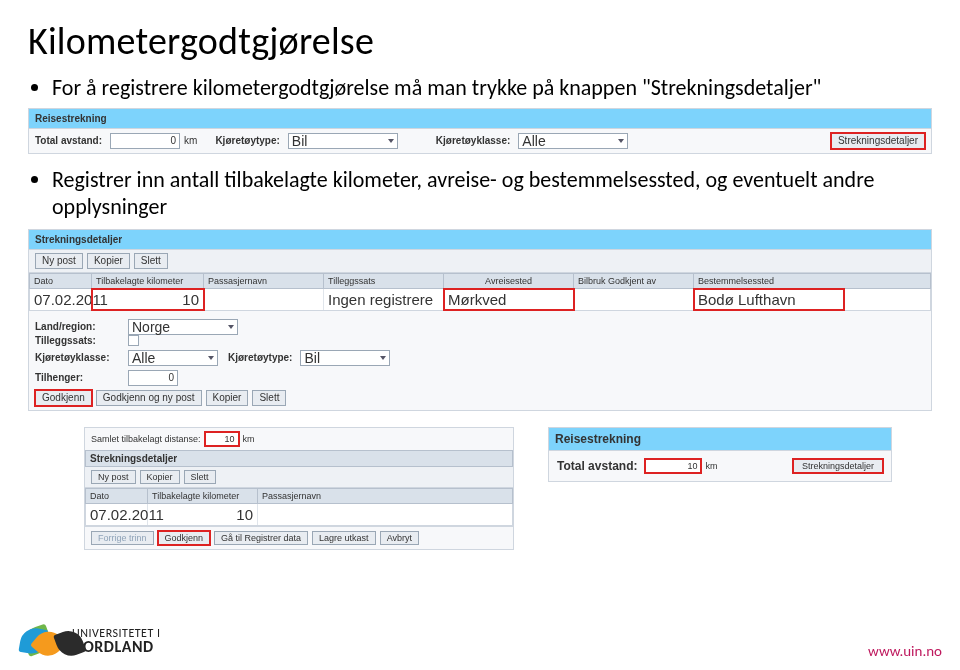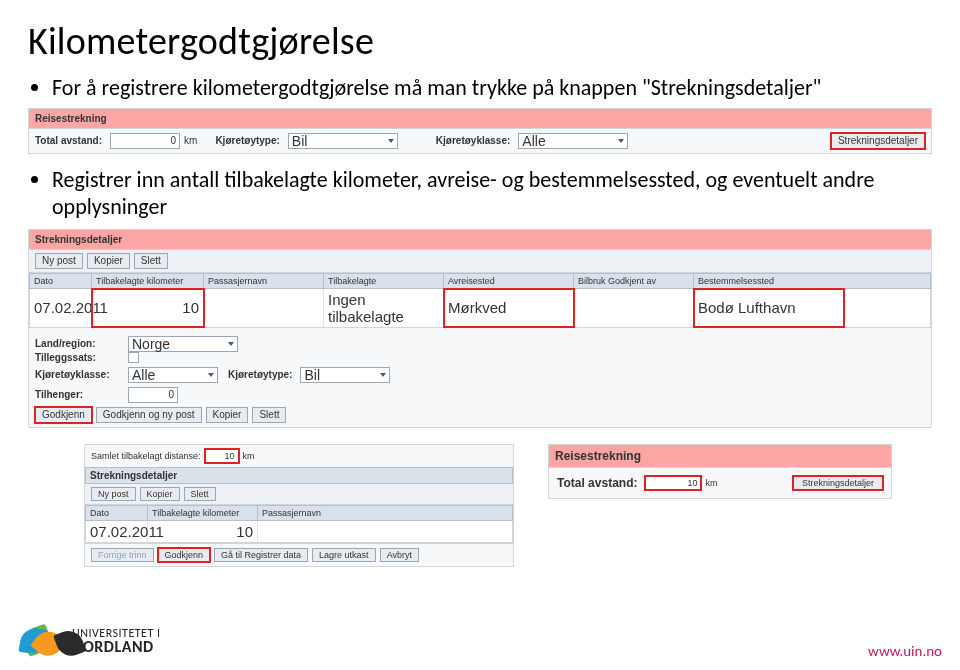--- a/index.html
+++ b/index.html
@@ -3,41 +3,41 @@
 <meta charset="utf-8">
 <style>
   * { box-sizing: border-box; margin: 0; padding: 0; }
   body { font-family: Calibri, Arial, sans-serif; background: #fff; width: 960px; height: 670px; position: relative; overflow: hidden; color: #000; }
   .slide { padding: 18px 28px 0 28px; }
   h1 { font-size: 38px; font-weight: 400; margin-bottom: 10px; letter-spacing: 0.2px; }
   ul.main { list-style: disc; padding-left: 24px; font-size: 22px; }
   ul.main li { margin-bottom: 6px; line-height: 1.25; }
 
   .panel { border: 1px solid #cfd6df; background: #f7f8fa; font-family: Arial, sans-serif; font-size: 10px; color: #333; margin-top: 6px; }
-  .panel-head { font-weight: bold; padding: 4px 6px; background: #fca5a5; border-bottom: 1px solid #cfd6df; }
+  .panel-head { font-weight: bold; padding: 4px 6px; background: #7dd3fc; border-bottom: 1px solid #cfd6df; }
   .panel-body { padding: 4px 6px; }
   .row { display: flex; align-items: center; gap: 4px; flex-wrap: wrap; }
   .lbl { font-weight: bold; margin-right: 4px; }
   .inp { border: 1px solid #9aa7b5; background: #fff; height: 16px; padding: 0 3px; font-size: 10px; display: inline-flex; align-items: center; }
   .sel { border: 1px solid #9aa7b5; background: #fff; height: 16px; padding: 0 14px 0 3px; font-size: 14px; display: inline-flex; align-items: center; position: relative; }
   .sel::after { content: ""; position: absolute; right: 3px; top: 5px; width: 0; height: 0; border-left: 3px solid transparent; border-right: 3px solid transparent; border-top: 4px solid #556; }
   .btn { border: 1px solid #9aa7b5; background: #e8ecf1; height: 16px; padding: 0 6px; font-size: 10px; display: inline-flex; align-items: center; cursor: pointer; }
   .redbox { outline: 2px solid #d22; outline-offset: -1px; }
   .table-head { display: flex; background: #d9e1ea; border: 1px solid #b6c0cd; font-size: 9px; }
   .th { padding: 2px 4px; border-right: 1px solid #b6c0cd; font-weight: normal; color: #333; }
   .table-row { display: flex; background: #fff; border: 1px solid #cfd6df; border-top: none; font-size: 15px; }
   .td { padding: 2px 4px; border-right: 1px solid #e0e5eb; display: flex; align-items: center; }
   .chk { width: 11px; height: 11px; border: 1px solid #9aa7b5; background: #fff; display: inline-block; }
 
   
   .c-date { width: 62px; }
   .c-km { width: 112px; }
   .c-pname { width: 120px; }
   .c-pass { width: 120px; }
-  .c-avr { width: 130px; text-align: left;}
+  .c-avr { width: 130px; text-align: center;}
   .c-bilb { width: 120px; }
   .c-best { width: 150px; }
 
   .inset { margin: 10px 40px 0 40px; display: flex; gap: 18px; align-items: flex-start; }
   .inset .col { flex: 1; padding-left: 16px; }
   .inset .panel { font-size: 9px; }
   .inset .panel .btn, .inset .panel .inp, .inset .panel .sel { height: 14px; font-size: 9px; }
   .big .panel-head { font-size: 12px; }
   .big .lbl { font-size: 12px; }
   .big .btn { height: 18px; font-size: 11px; padding: 0 8px; }
@@ -96,30 +96,30 @@
     <div class="panel-head">Strekningsdetaljer</div>
     <div class="toolbar">
       <span class="btn">Ny post</span>
       <span class="btn">Kopier</span>
       <span class="btn">Slett</span>
     </div>
     <div class="table-head">
       <div class="th c-date">Dato</div>
       <div class="th c-km">Tilbakelagte kilometer</div>
       <div class="th c-pname">Passasjernavn</div>
-      <div class="th c-pass">Tilbakelagte</div>
+      <div class="th c-pass">Tilleggssats</div>
       <div class="th c-avr">Avreisested</div>
       <div class="th c-bilb">Bilbruk Godkjent av</div>
       <div class="th c-best" style="border-right:none;">Bestemmelsessted</div>
     </div>
     <div class="table-row">
       <div class="td c-date">07.02.2011</div>
       <div class="td c-km redbox" style="justify-content:flex-end;">10</div>
       <div class="td c-pname"></div>
-      <div class="td c-pass">Ingen tilbakelagte</div>
+      <div class="td c-pass">Ingen registrere</div>
       <div class="td c-avr redbox">Mørkved</div>
       <div class="td c-bilb"></div>
       <div class="td c-best redbox" style="border-right:none;">Bodø Lufthavn</div>
     </div>
     <div class="panel-body details-body">
       <div class="row">
         <span class="lbl" style="width:85px;">Land/region:</span>
         <span class="sel" style="width:110px;">Norge</span>
       </div>
       <div class="row" style="margin-top:0;">

